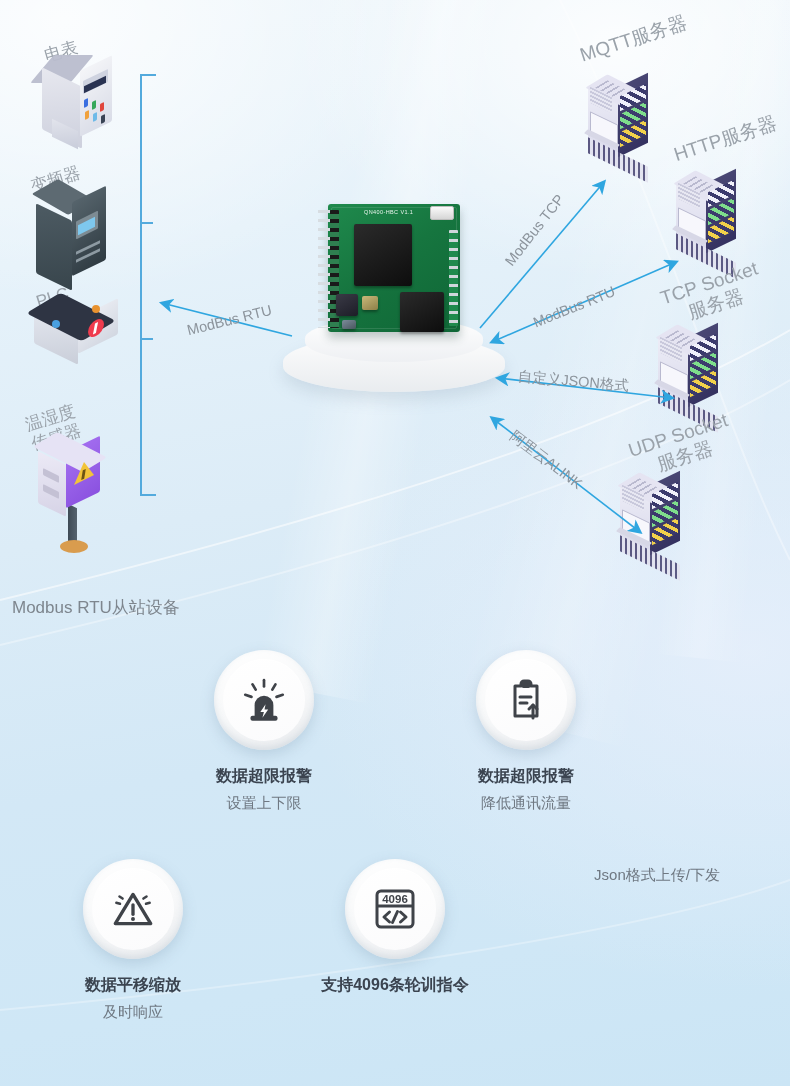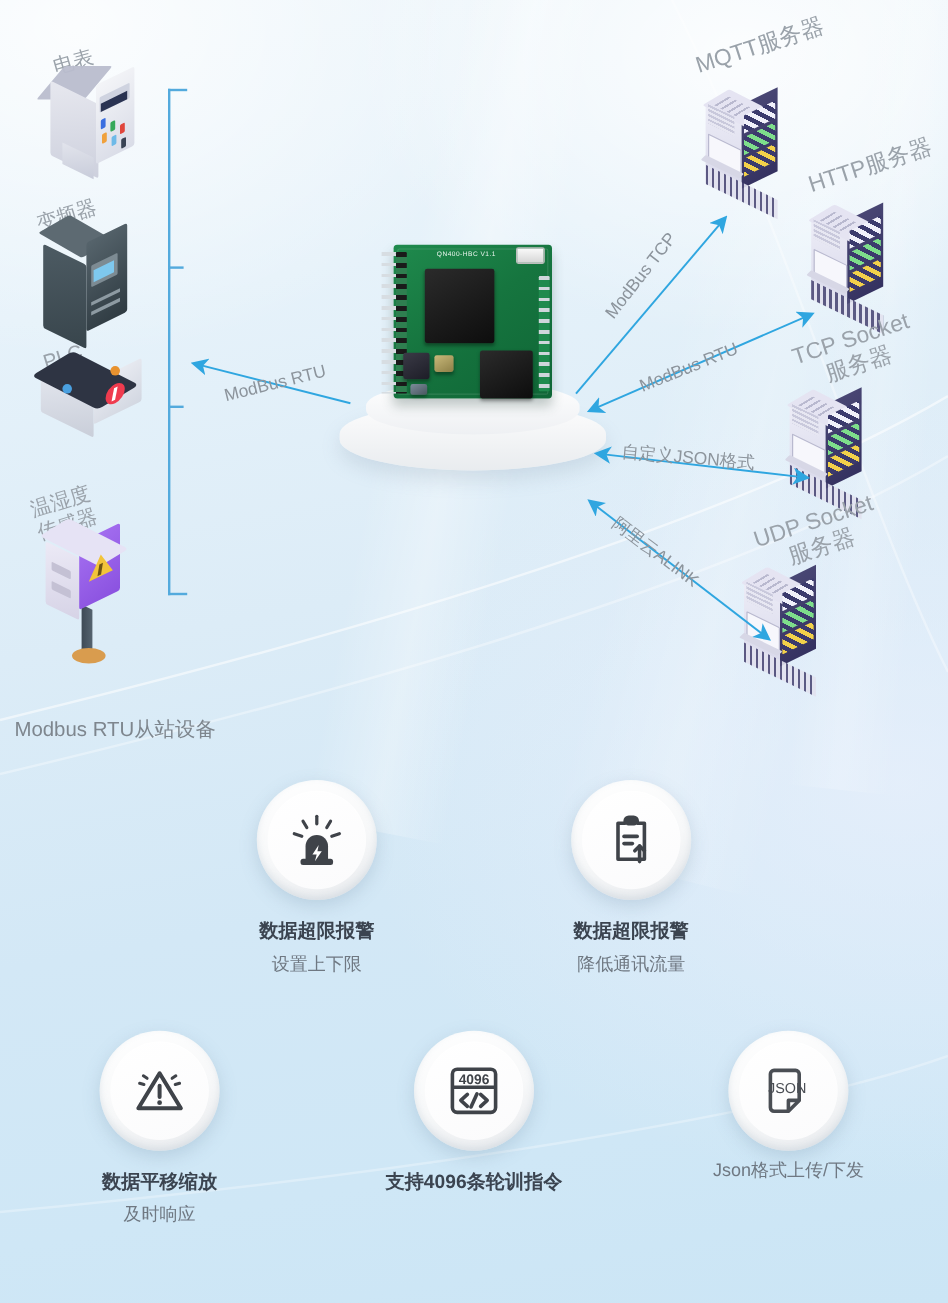--- a/index.html
+++ b/index.html
@@ -399,25 +399,18 @@
               <path d="M32.5 30 L38 35 L32.5 40"></path>
               <line x1="29.5" y1="29.5" x2="24.5" y2="40.5"></line>
             </g>
           </svg>
         </div>
         <div class="ftitle">支持4096条轮训指令</div>
         <div class="fsub"></div>
       </div>
 
       <div class="fcard">
-        <div class="fcircle">
-          <svg width="52" height="52" viewBox="0 0 52 52">
-            <path d="M14 9 h18 a3 3 0 0 1 3 3 v22 l-9 9 h-12 a3 3 0 0 1 -3 -3 v-28 a3 3 0 0 1 3 -3 z" fill="none" stroke="#4a4e54" stroke-width="3" stroke-linejoin="round"></path>
-            <path d="M35 34 h-9 v9" fill="none" stroke="#4a4e54" stroke-width="3" stroke-linejoin="round"></path>
-            <text x="25" y="28" text-anchor="middle" font-family="Liberation Sans, sans-serif" font-size="12" fill="#4a4e54">JSON</text>
-          </svg>
-        </div>
         <div class="fsub">Json格式上传/下发</div>
       </div>
     </div>
   </div>
 
 </div>
 
 </body></html>

